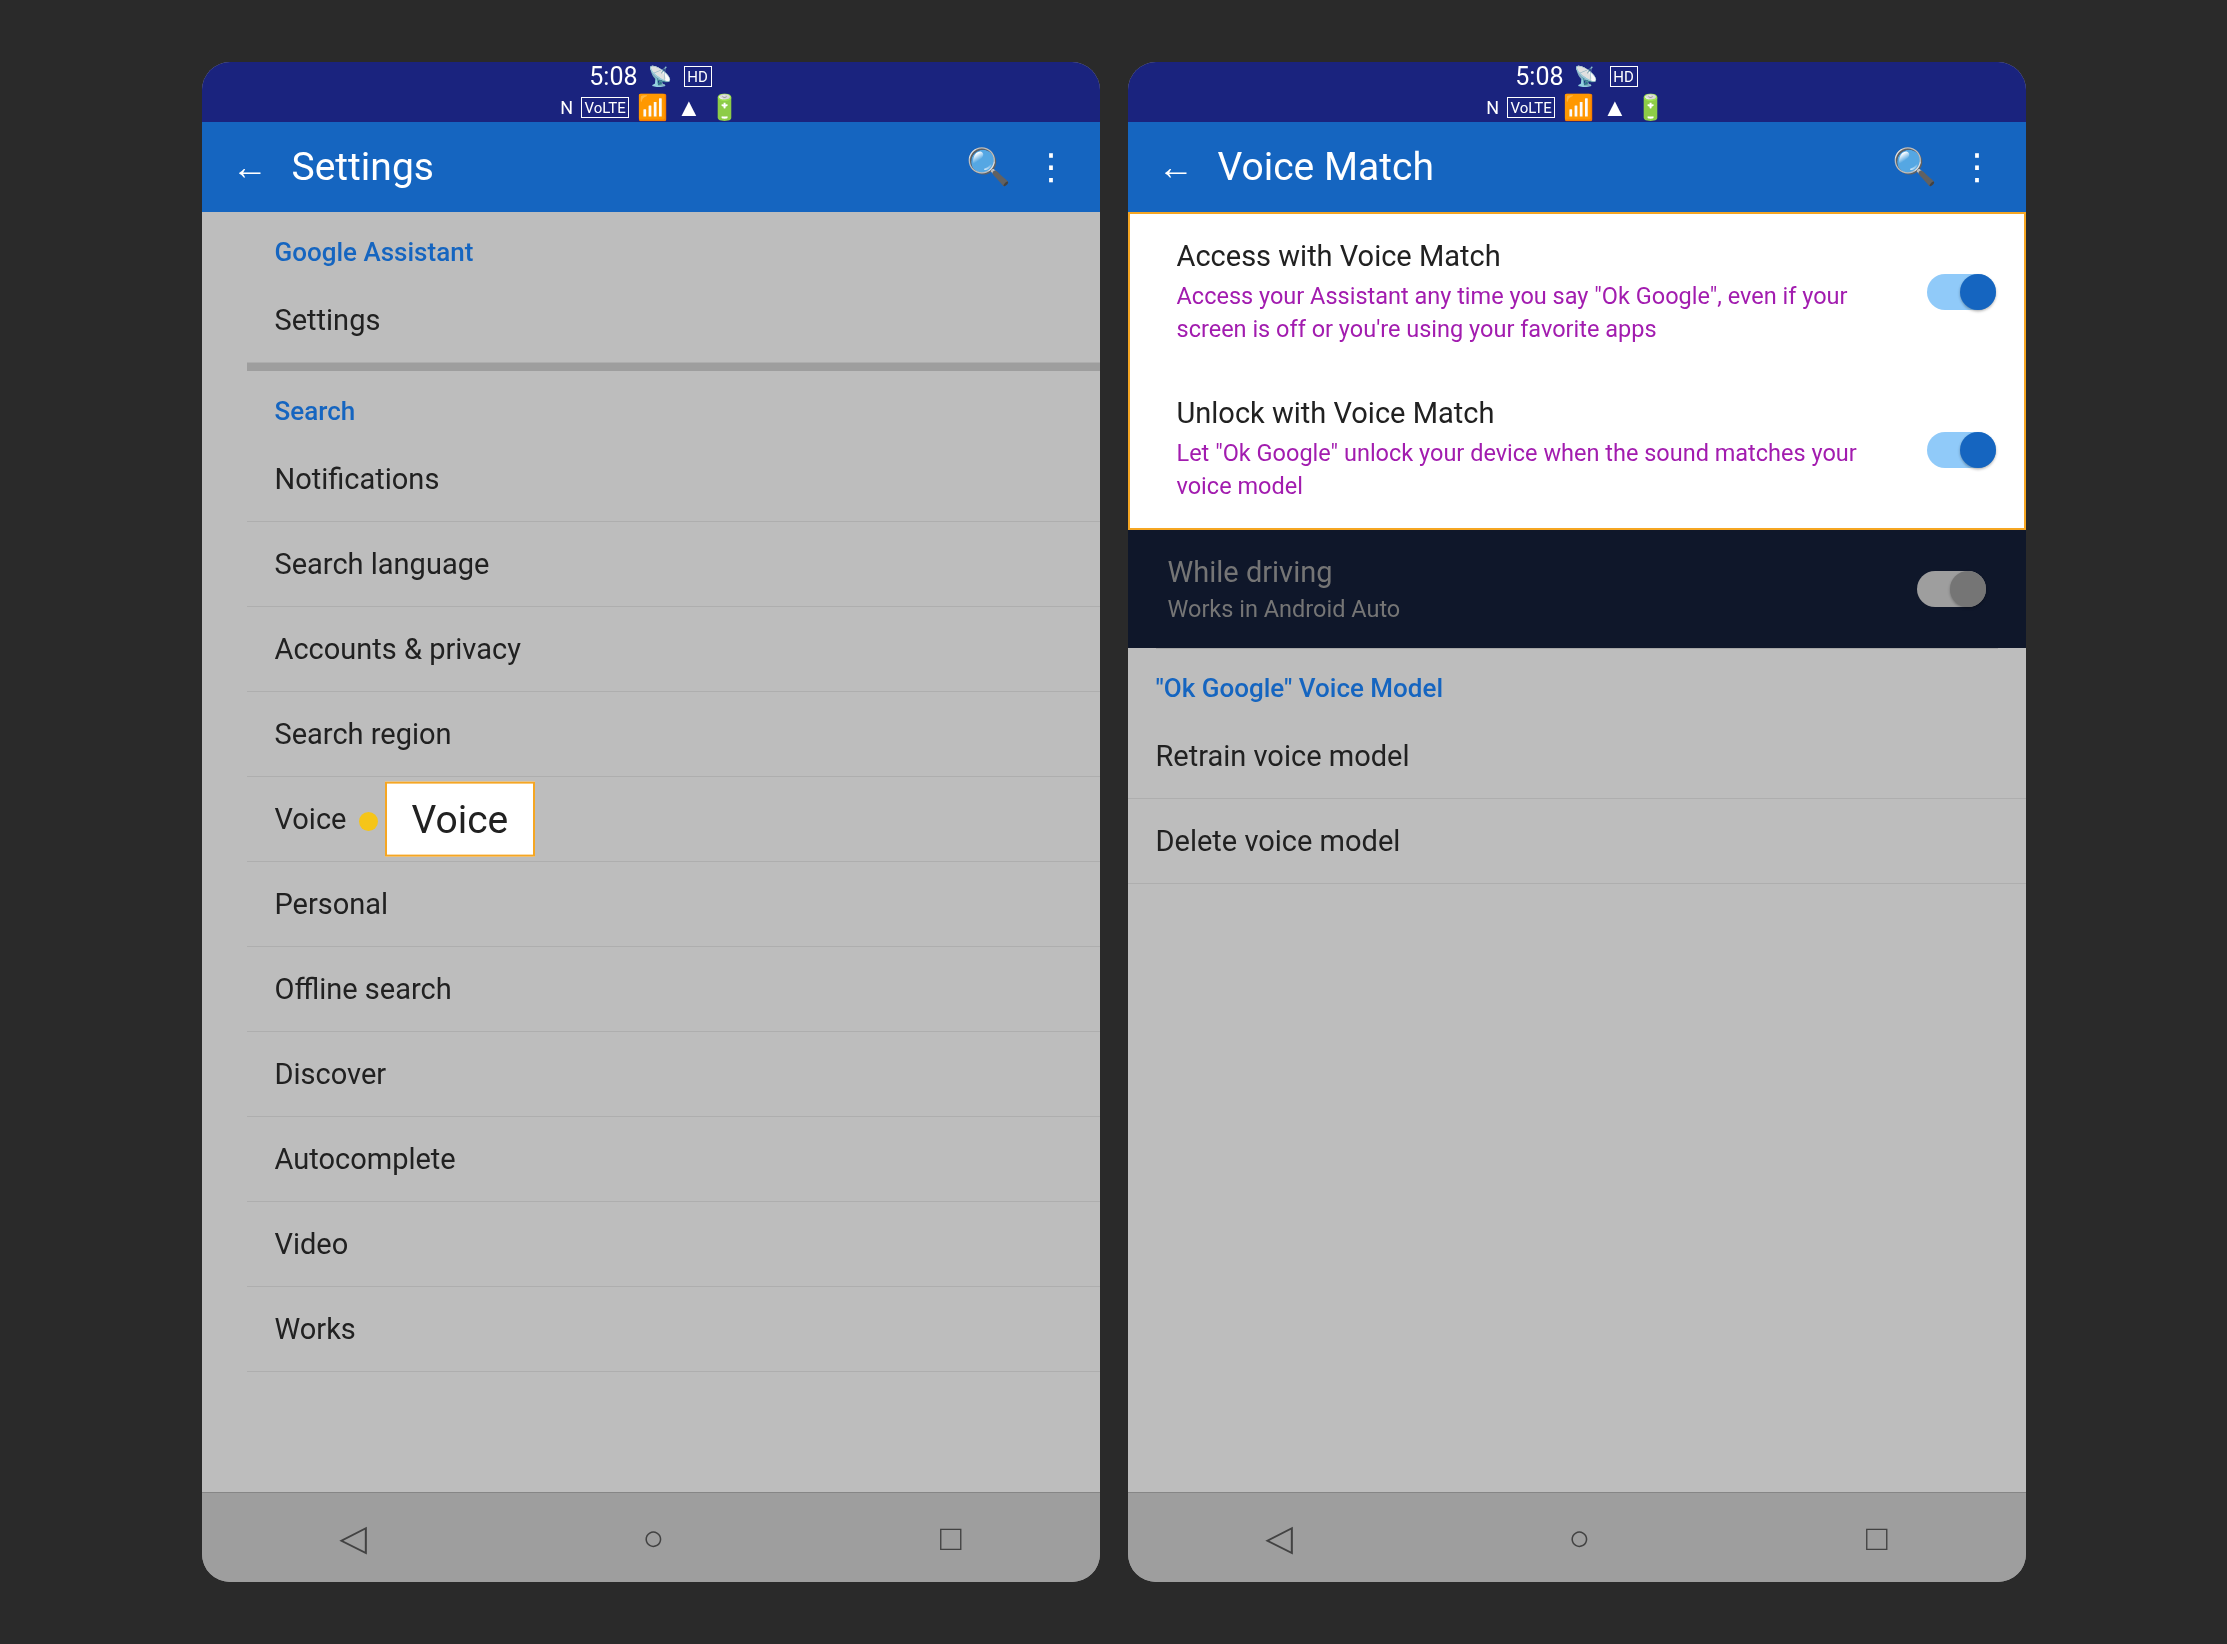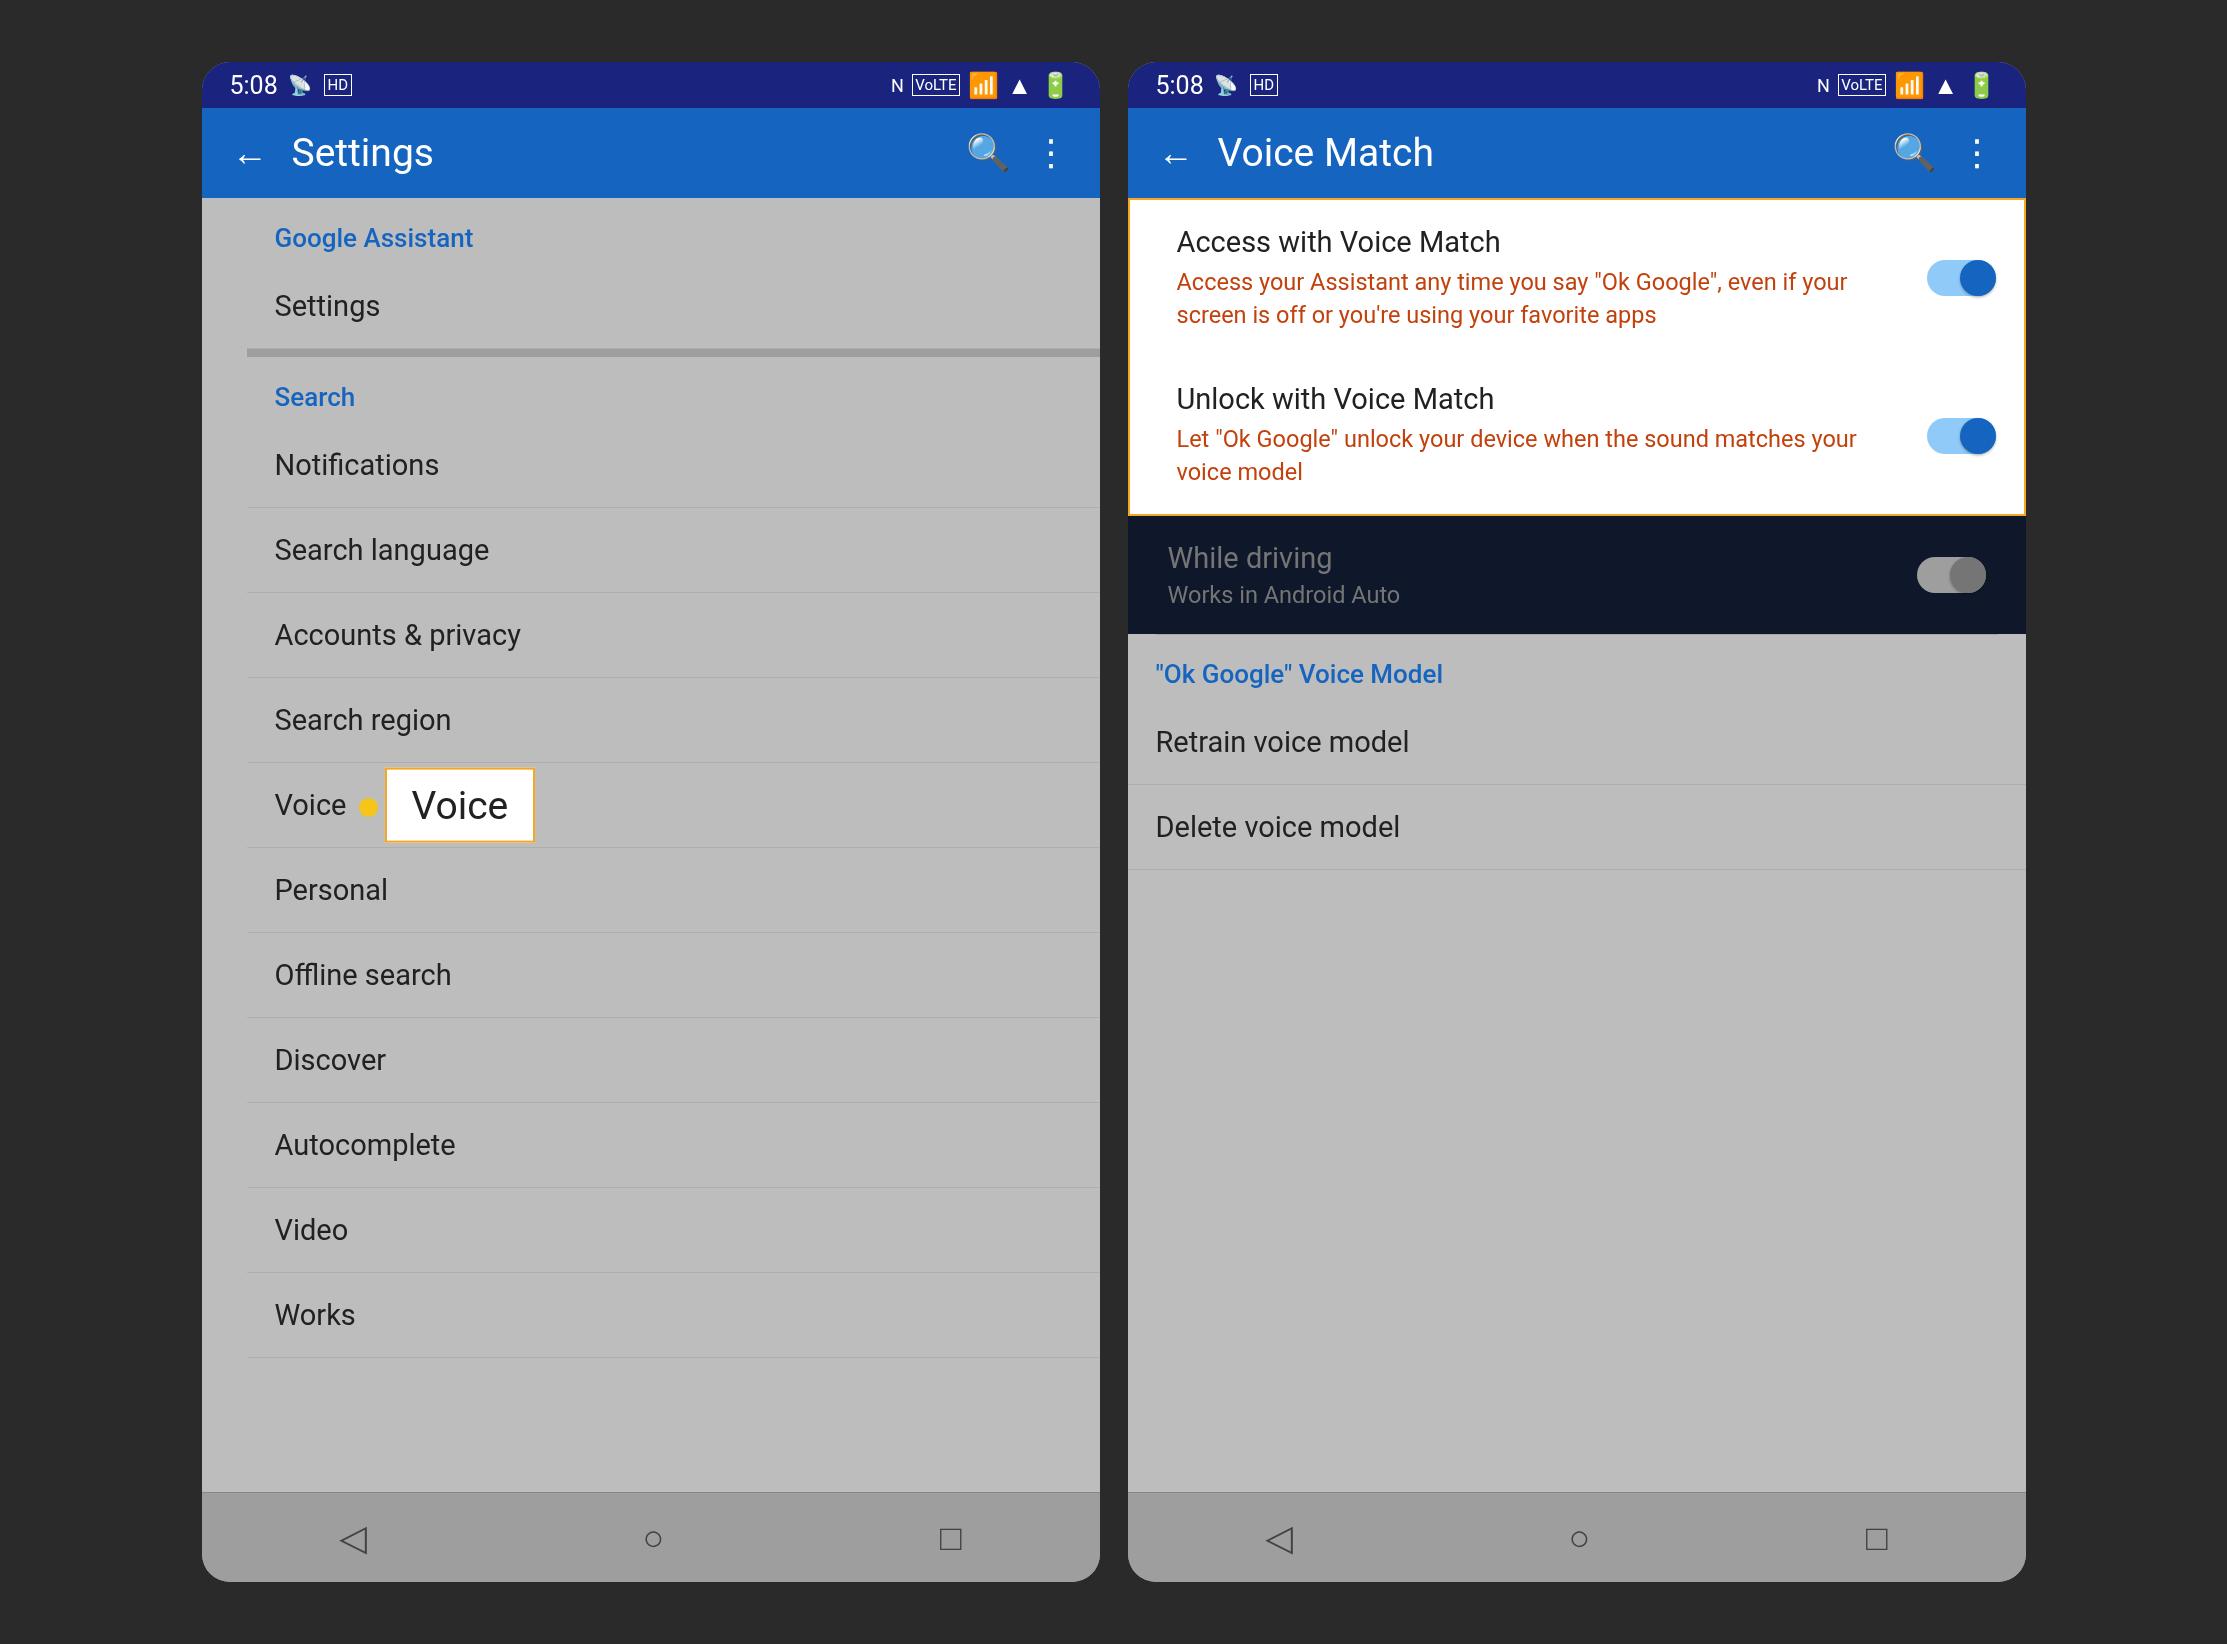--- a/index.html
+++ b/index.html
@@ -25,29 +25,30 @@
       background: #9e9e9e;
       border-radius: 28px;
       overflow: hidden;
       display: flex;
       flex-direction: column;
       position: relative;
     }
 
     
     .status-bar {
-      height: 46px;
+      height: 60px;
       background: #1a237e;
       display: flex;
       align-items: center;
       justify-content: space-between;
       padding: 0 28px;
       color: white;
       font-size: 25px;
       flex-shrink: 0;
+      flex-direction: column;
     }
 
     .status-left {
       display: flex;
       align-items: center;
       gap: 11px;
     }
 
     .status-right {
       display: flex;
@@ -194,21 +195,21 @@
     }
 
     .card-item-title {
       font-size: 29px;
       color: #212121;
       margin-bottom: 7px;
     }
 
     .card-item-desc {
       font-size: 23.5px;
-      color: #c2410c;
+      color: #a21caf;
       line-height: 1.4;
     }
 
     .card-divider {
       height: 0.7px;
       background: #e0e0e0;
       margin: 0 28px;
     }
 
     

